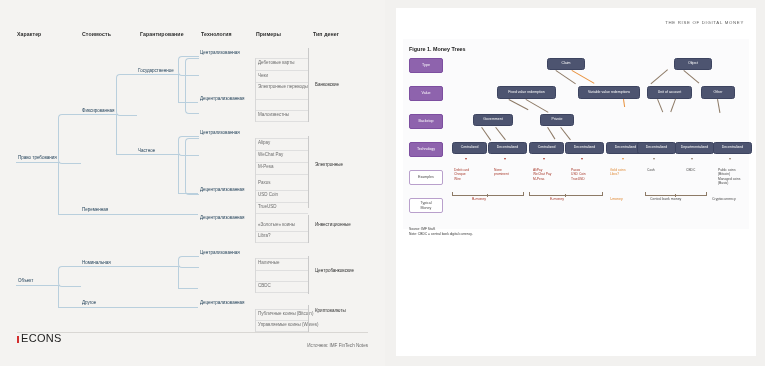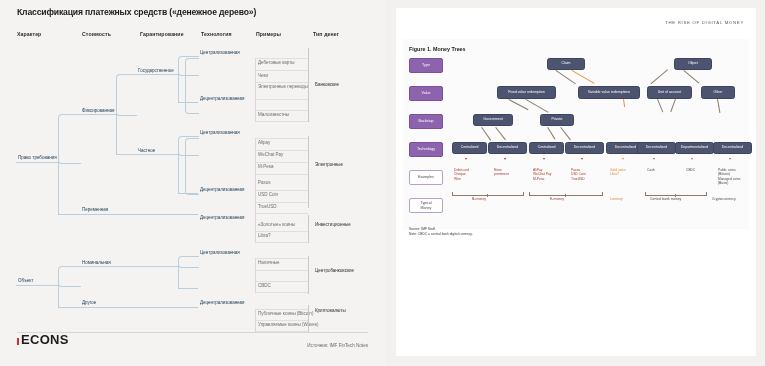--- a/index.html
+++ b/index.html
@@ -45,21 +45,21 @@
   }
   .ex-sep{position:absolute;height:0.6px;background:#dfdfdf;}
   .ex-vert{position:absolute;width:0.6px;background:#d8d8d8;}
   .type-vert{position:absolute;width:0.7px;background:#c9c9c9;}
 
   .econs-footer-rule{
     position:absolute;left:17px;top:332px;width:351px;height:0.7px;background:#d9d7d4;
   }
   .econs-logo{
     position:absolute;left:17px;top:332px;
-    font-size:13px;font-weight:bold;color:#1c1c1c;letter-spacing:0.3px;
+    font-size:11px;font-weight:normal;color:#1c1c1c;letter-spacing:0.3px;
   }
   .econs-logo .bar{
     display:inline-block;width:2px;height:7px;background:#d32f2f;
     vertical-align:-1px;margin-right:2px;
   }
   .econs-source{
     position:absolute;right:17px;top:343px;
     font-size:4.6px;color:#6a6a6a;white-space:nowrap;
   }
 
@@ -128,21 +128,20 @@
     font-size:3.3px;color:#3a3a3a;line-height:1.45;white-space:pre;
   }
 </style>
 </head>
 <body>
 
 <div class="stage">
 
   <div class="econs">
 
-    <div class="econs-title">Классификация платежных средств («денежное дерево»)</div>
 
     <div class="col-head" style="left:17px">Характер</div>
     <div class="col-head" style="left:82px">Стоимость</div>
     <div class="col-head" style="left:140px">Гарантирование</div>
     <div class="col-head" style="left:201px">Технология</div>
     <div class="col-head" style="left:256px">Примеры</div>
     <div class="col-head" style="left:313px">Тип денег</div>
 
     <div class="node blue" style="left:16px;top:155px">Право требования</div>
     <div class="node blue" style="left:16px;top:278px">Объект</div>

